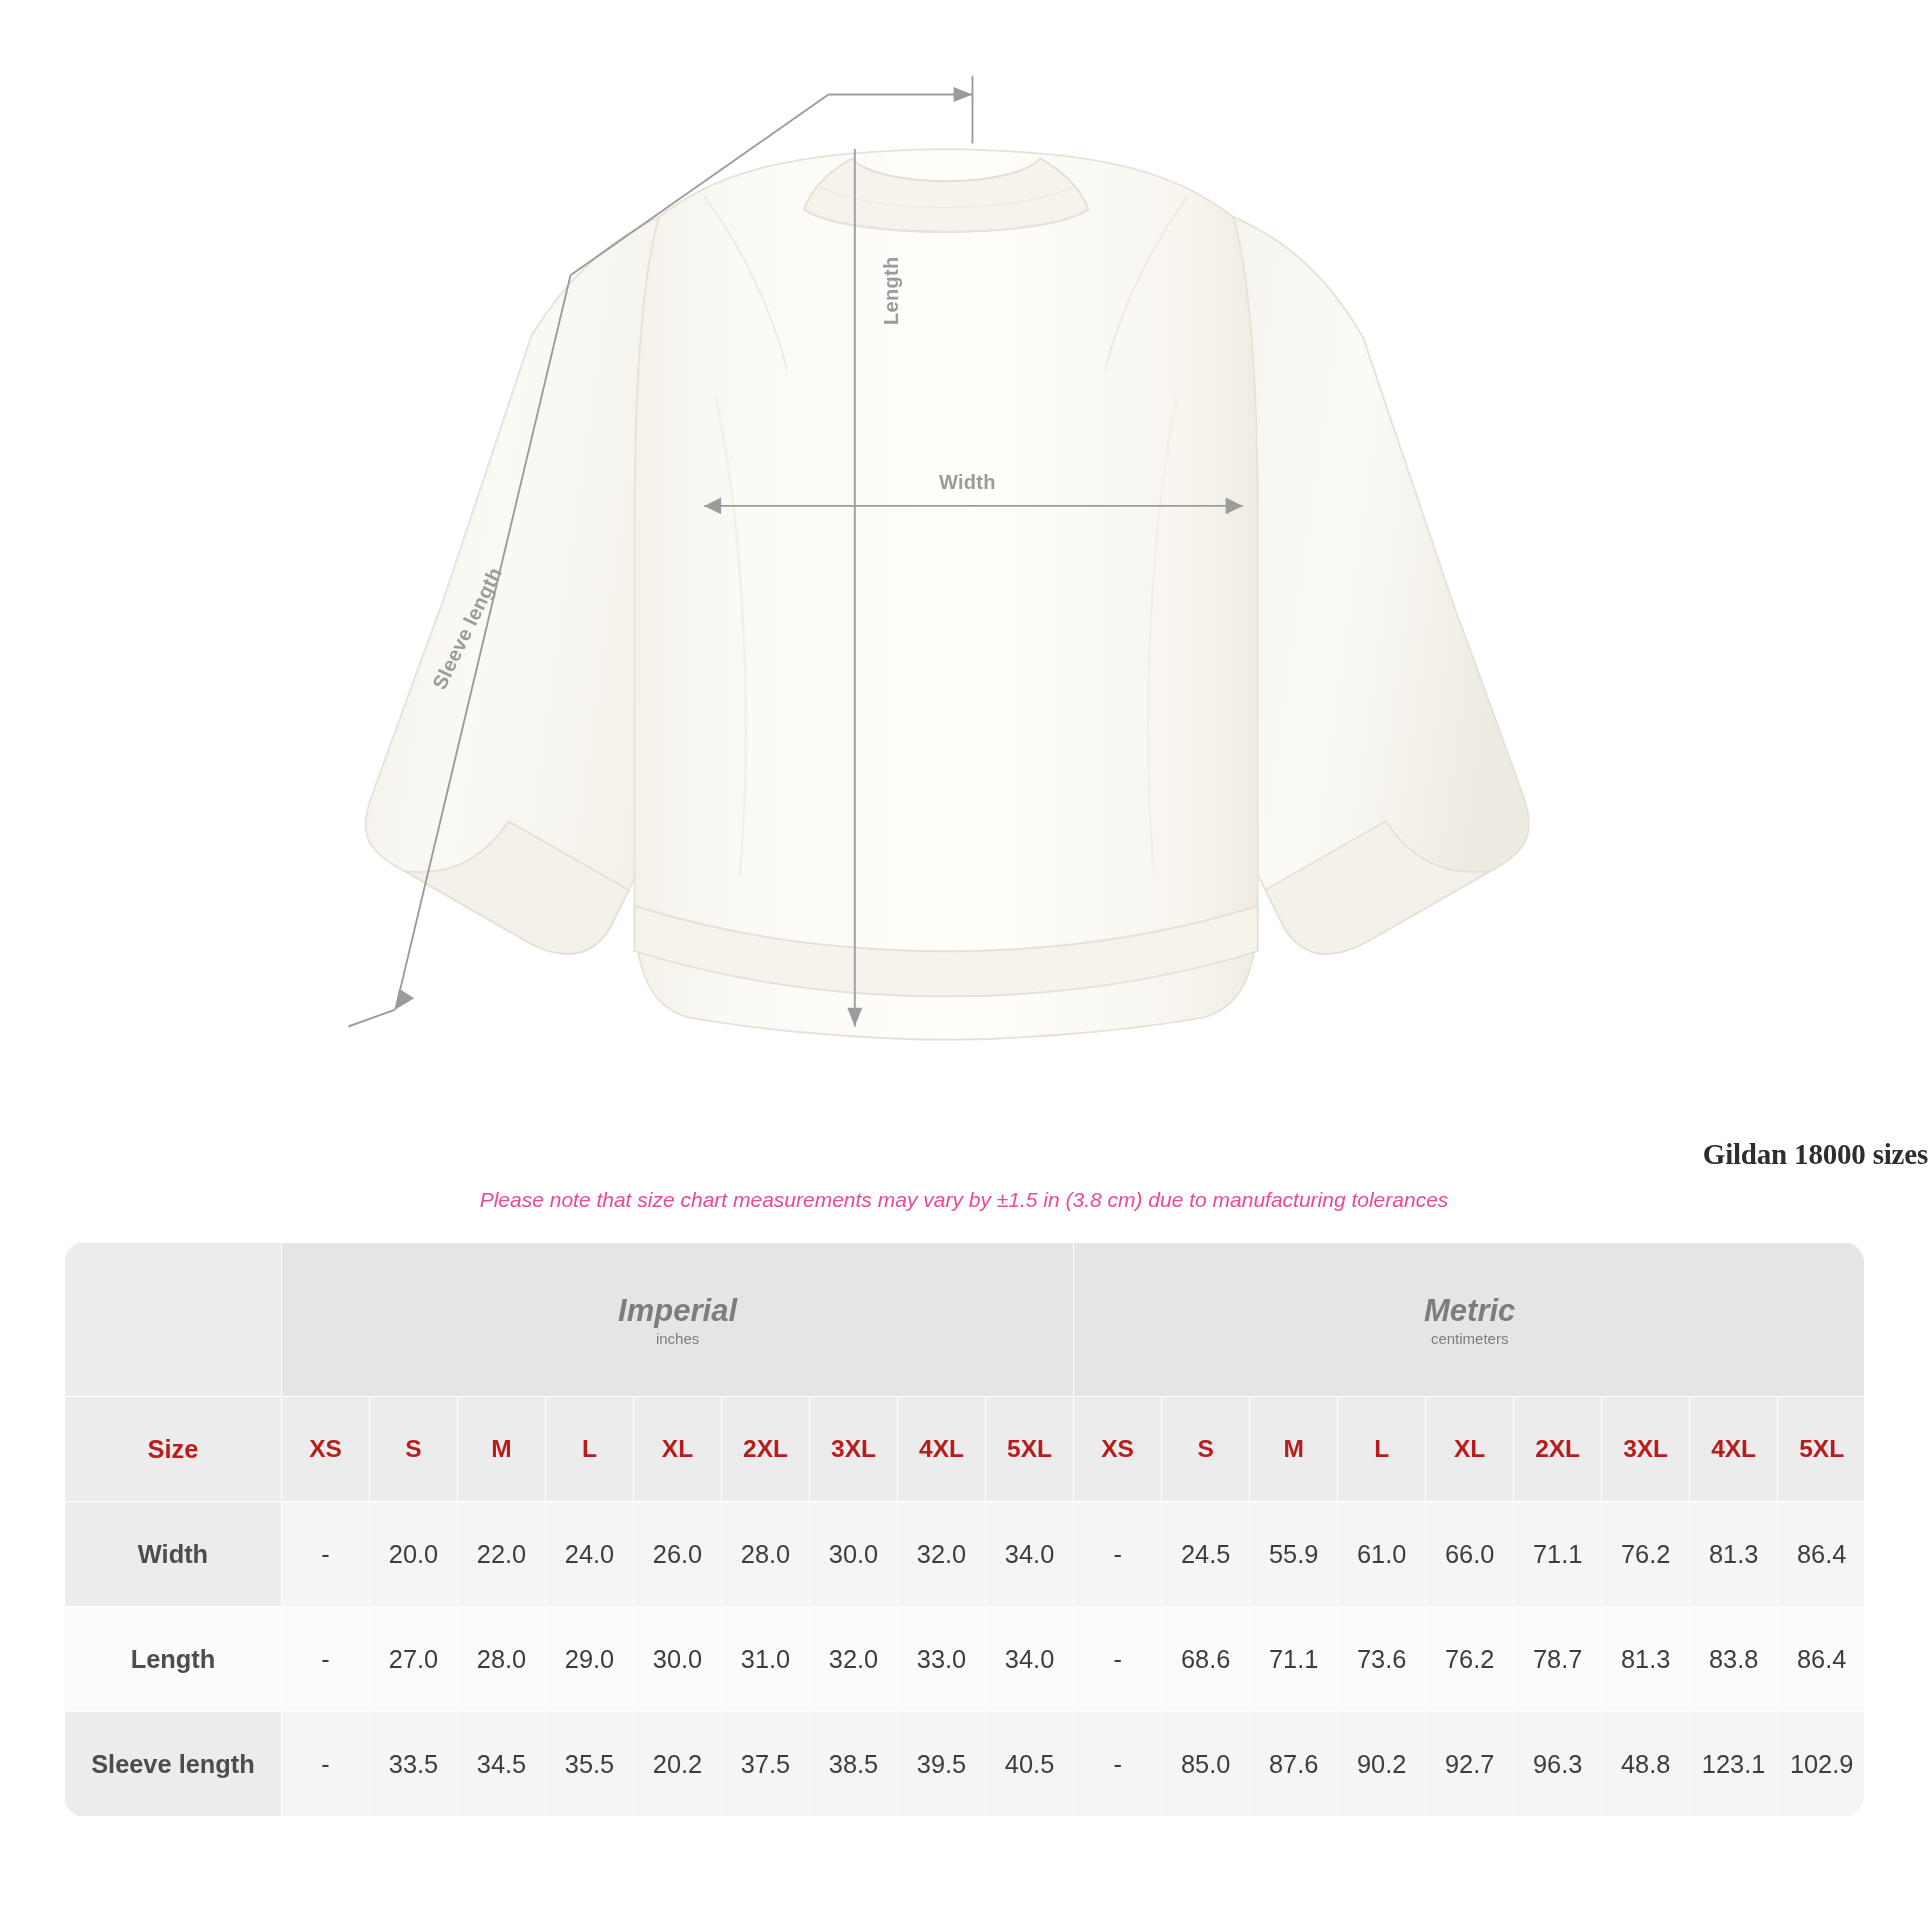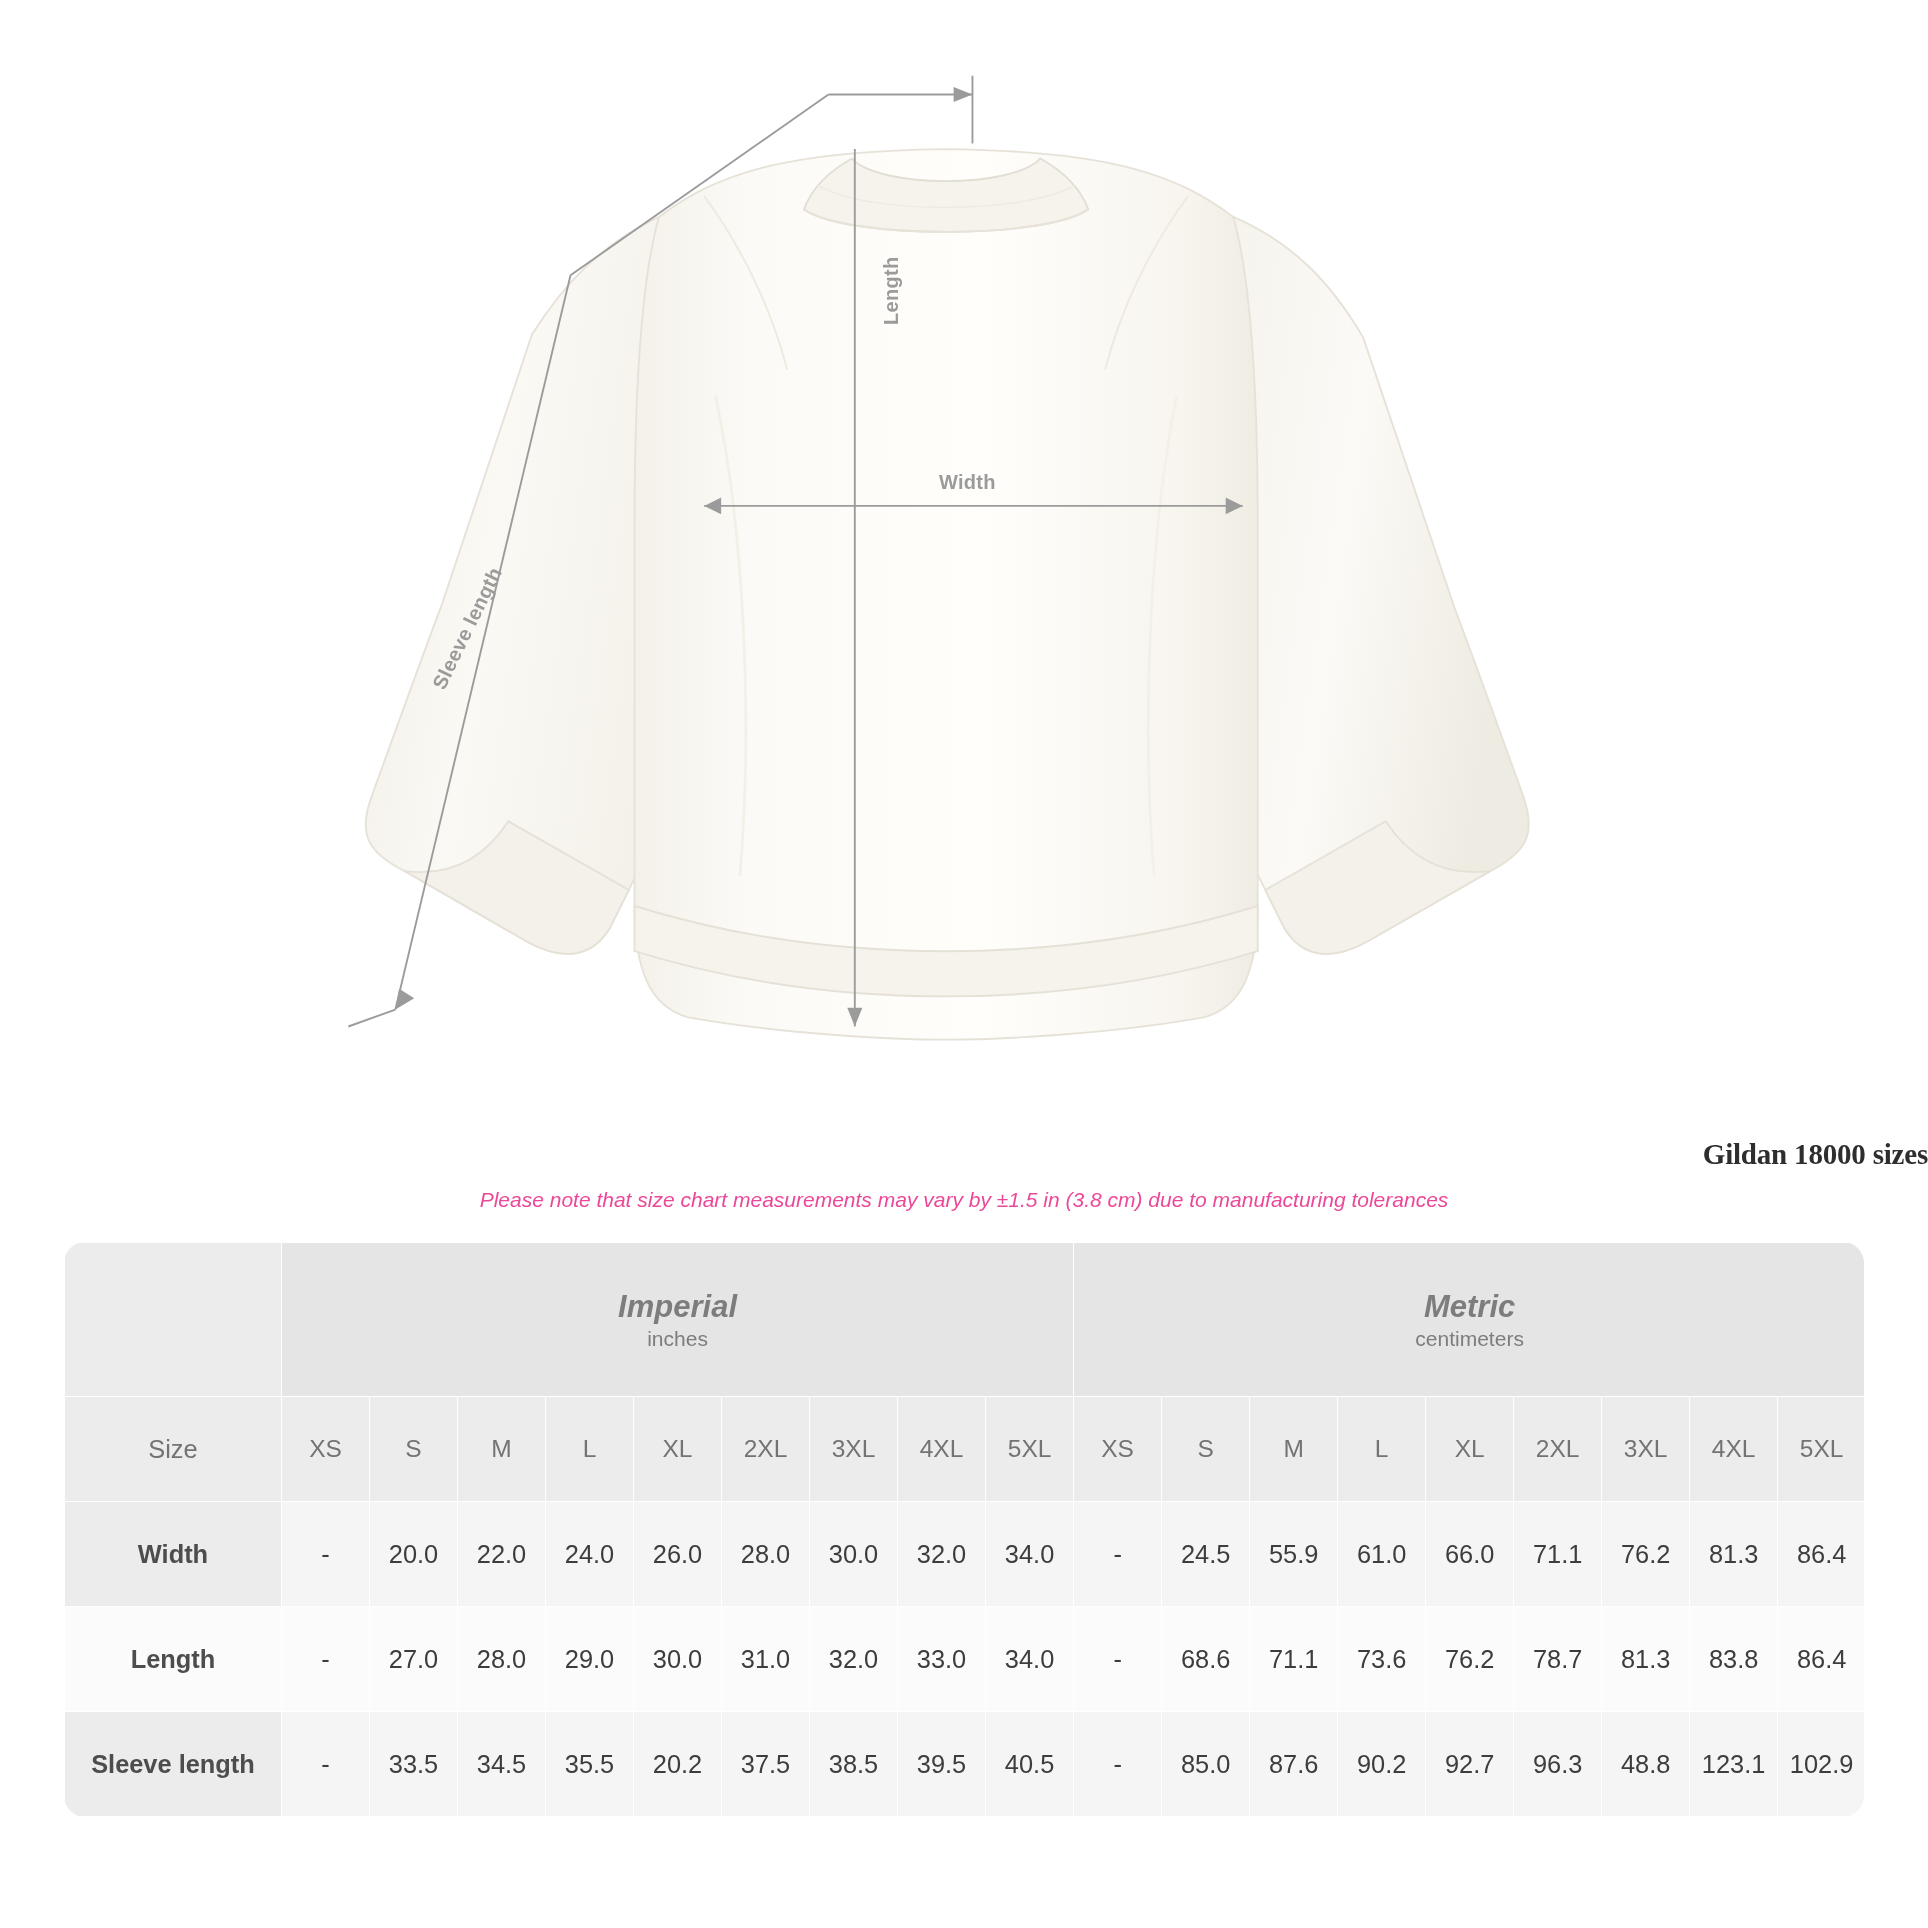--- a/index.html
+++ b/index.html
@@ -98,33 +98,33 @@
     vertical-align: middle;
   }
   .unit-head .u-name {
     font-size: 31px;
     font-weight: bold;
     font-style: italic;
     color: #7d7d7d;
     line-height: 1.25;
   }
   .unit-head .u-sub {
-    font-size: 21px;
+    font-size: 15px;
     color: #7d7d7d;
     font-style: normal;
     font-weight: normal;
   }
   .blank-head { background: #ececec; }
 
   tr.head-row td {
     background: #ececec;
     height: 102px;
     font-size: 24.5px;
-    font-weight: normal;
-    color: #737373;
+    font-weight: bold;
+    color: #b91c1c;
   }
   tr.head-row td.rowlabel {
     font-size: 25.4px;
   }
 
   tr.data-row td {
     height: 102px;
     font-size: 25.4px;
     color: #3d3d3d;
     background: #f5f5f5;

